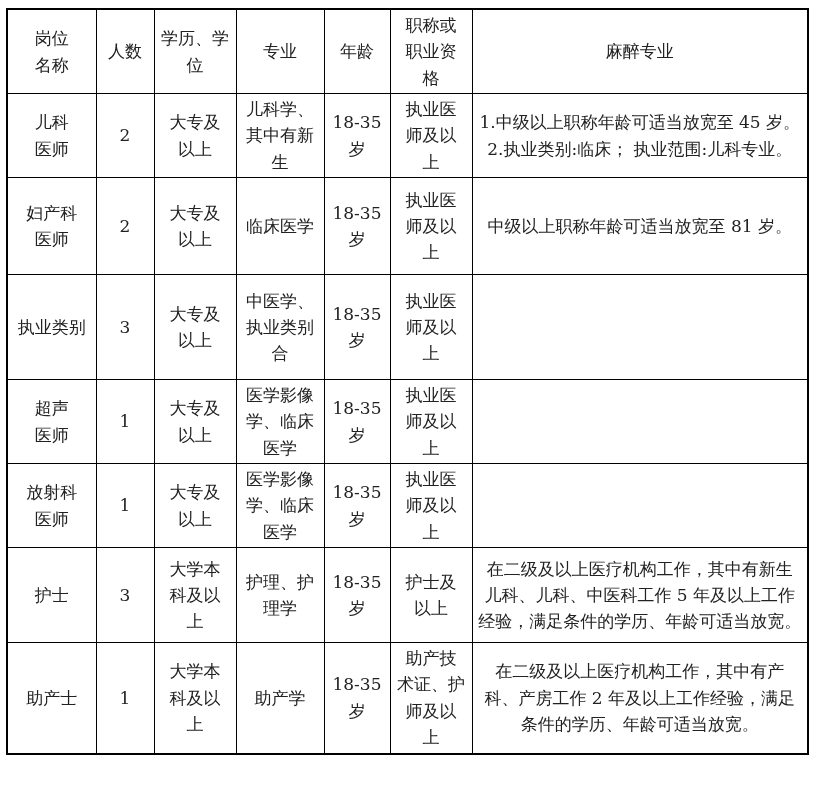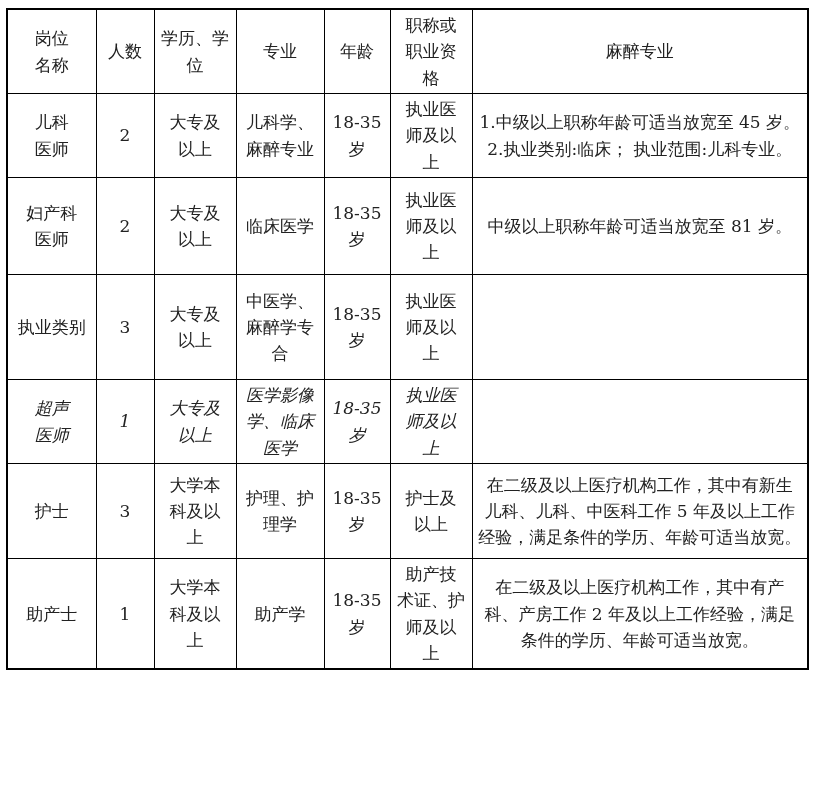--- a/index.html
+++ b/index.html
@@ -31,21 +31,21 @@
     padding: 2px 5px;
     font-weight: normal;
     overflow: hidden;
   }
   
   tr.rh  { height: 76px; }
   tr.r1  { height: 82px; padding-left: 36px; }
   tr.r2  { height: 97px; padding-left: 16px; }
   tr.r3  { height: 105px; }
   tr.r4  { height: 88px; }
-  tr.r5  { height: 80px; font-style: italic; }
+  tr.r5  { height: 80px; }
   tr.r6  { height: 81px; }
   tr.r7  { height: 95px; }
   tr.r8  { height: 88px; }
   td.other-left   { text-align: left;  padding-left: 10px; padding-right: 8px; }
   td.other-center { text-align: center; }
 </style>
 </head>
 <body>
 
 <table class="job-table">
@@ -74,21 +74,21 @@
     </tr>
   </thead>
   <tbody>
     <tr class="r1">
       <td>儿科
 医师</td>
       <td>2</td>
       <td>大专及
 以上</td>
       <td>儿科学、
-麻醉专业</td>
+其中有新生</td>
       <td>18-35
 岁</td>
       <td>执业医
 师及以
 上</td>
       <td class="other-left">1.中级以上职称年龄可适当放宽至 45 岁。
 2.执业类别:临床； 执业范围:儿科专业。</td>
     </tr>
     <tr class="r2">
       <td>妇产科
@@ -103,31 +103,47 @@
 师及以
 上</td>
       <td class="other-center">中级以上职称年龄可适当放宽至 81 岁。</td>
     </tr>
     <tr class="r3">
       <td>执业类别</td>
       <td>3</td>
       <td>大专及
 以上</td>
       <td>中医学、
-麻醉学专
+执业类别
 合</td>
       <td>18-35
 岁</td>
       <td>执业医
 师及以
 上</td>
       <td></td>
     </tr>
     <tr class="r5">
       <td>超声
+医师</td>
+      <td>1</td>
+      <td>大专及
+以上</td>
+      <td>医学影像
+学、临床
+医学</td>
+      <td>18-35
+岁</td>
+      <td>执业医
+师及以
+上</td>
+      <td></td>
+    </tr>
+    <tr class="r6">
+      <td>放射科
 医师</td>
       <td>1</td>
       <td>大专及
 以上</td>
       <td>医学影像
 学、临床
 医学</td>
       <td>18-35
 岁</td>
       <td>执业医

